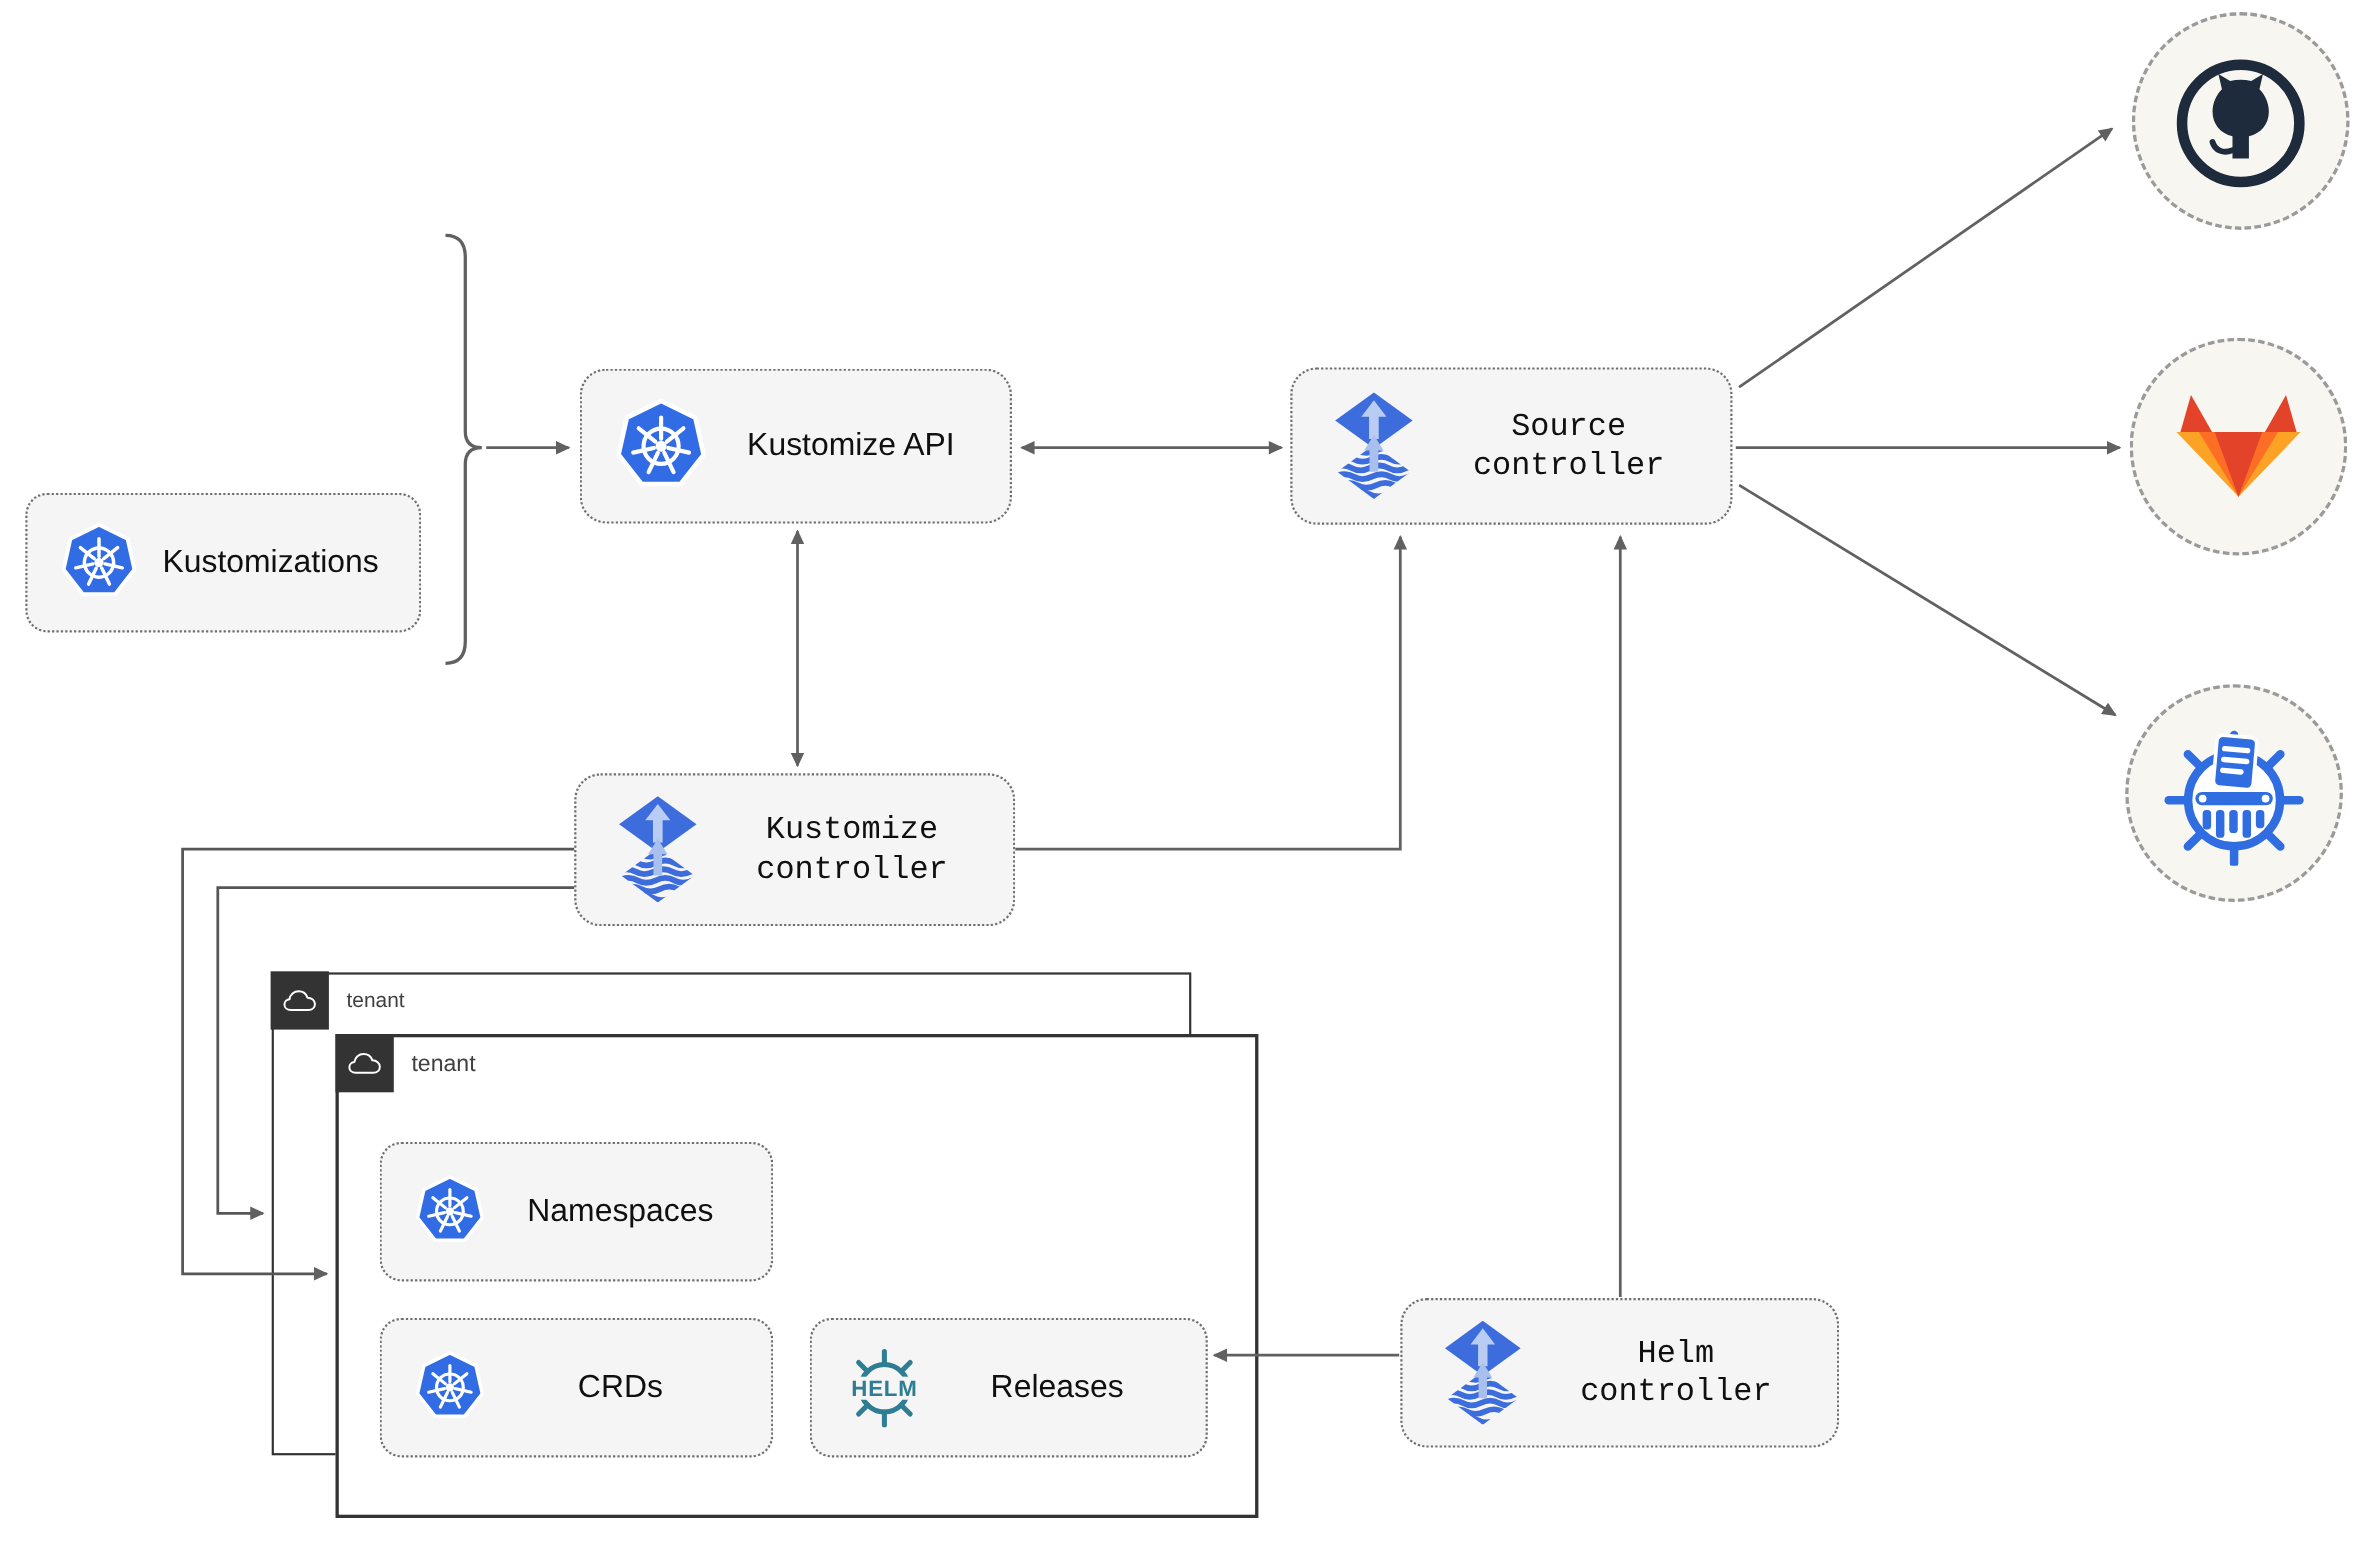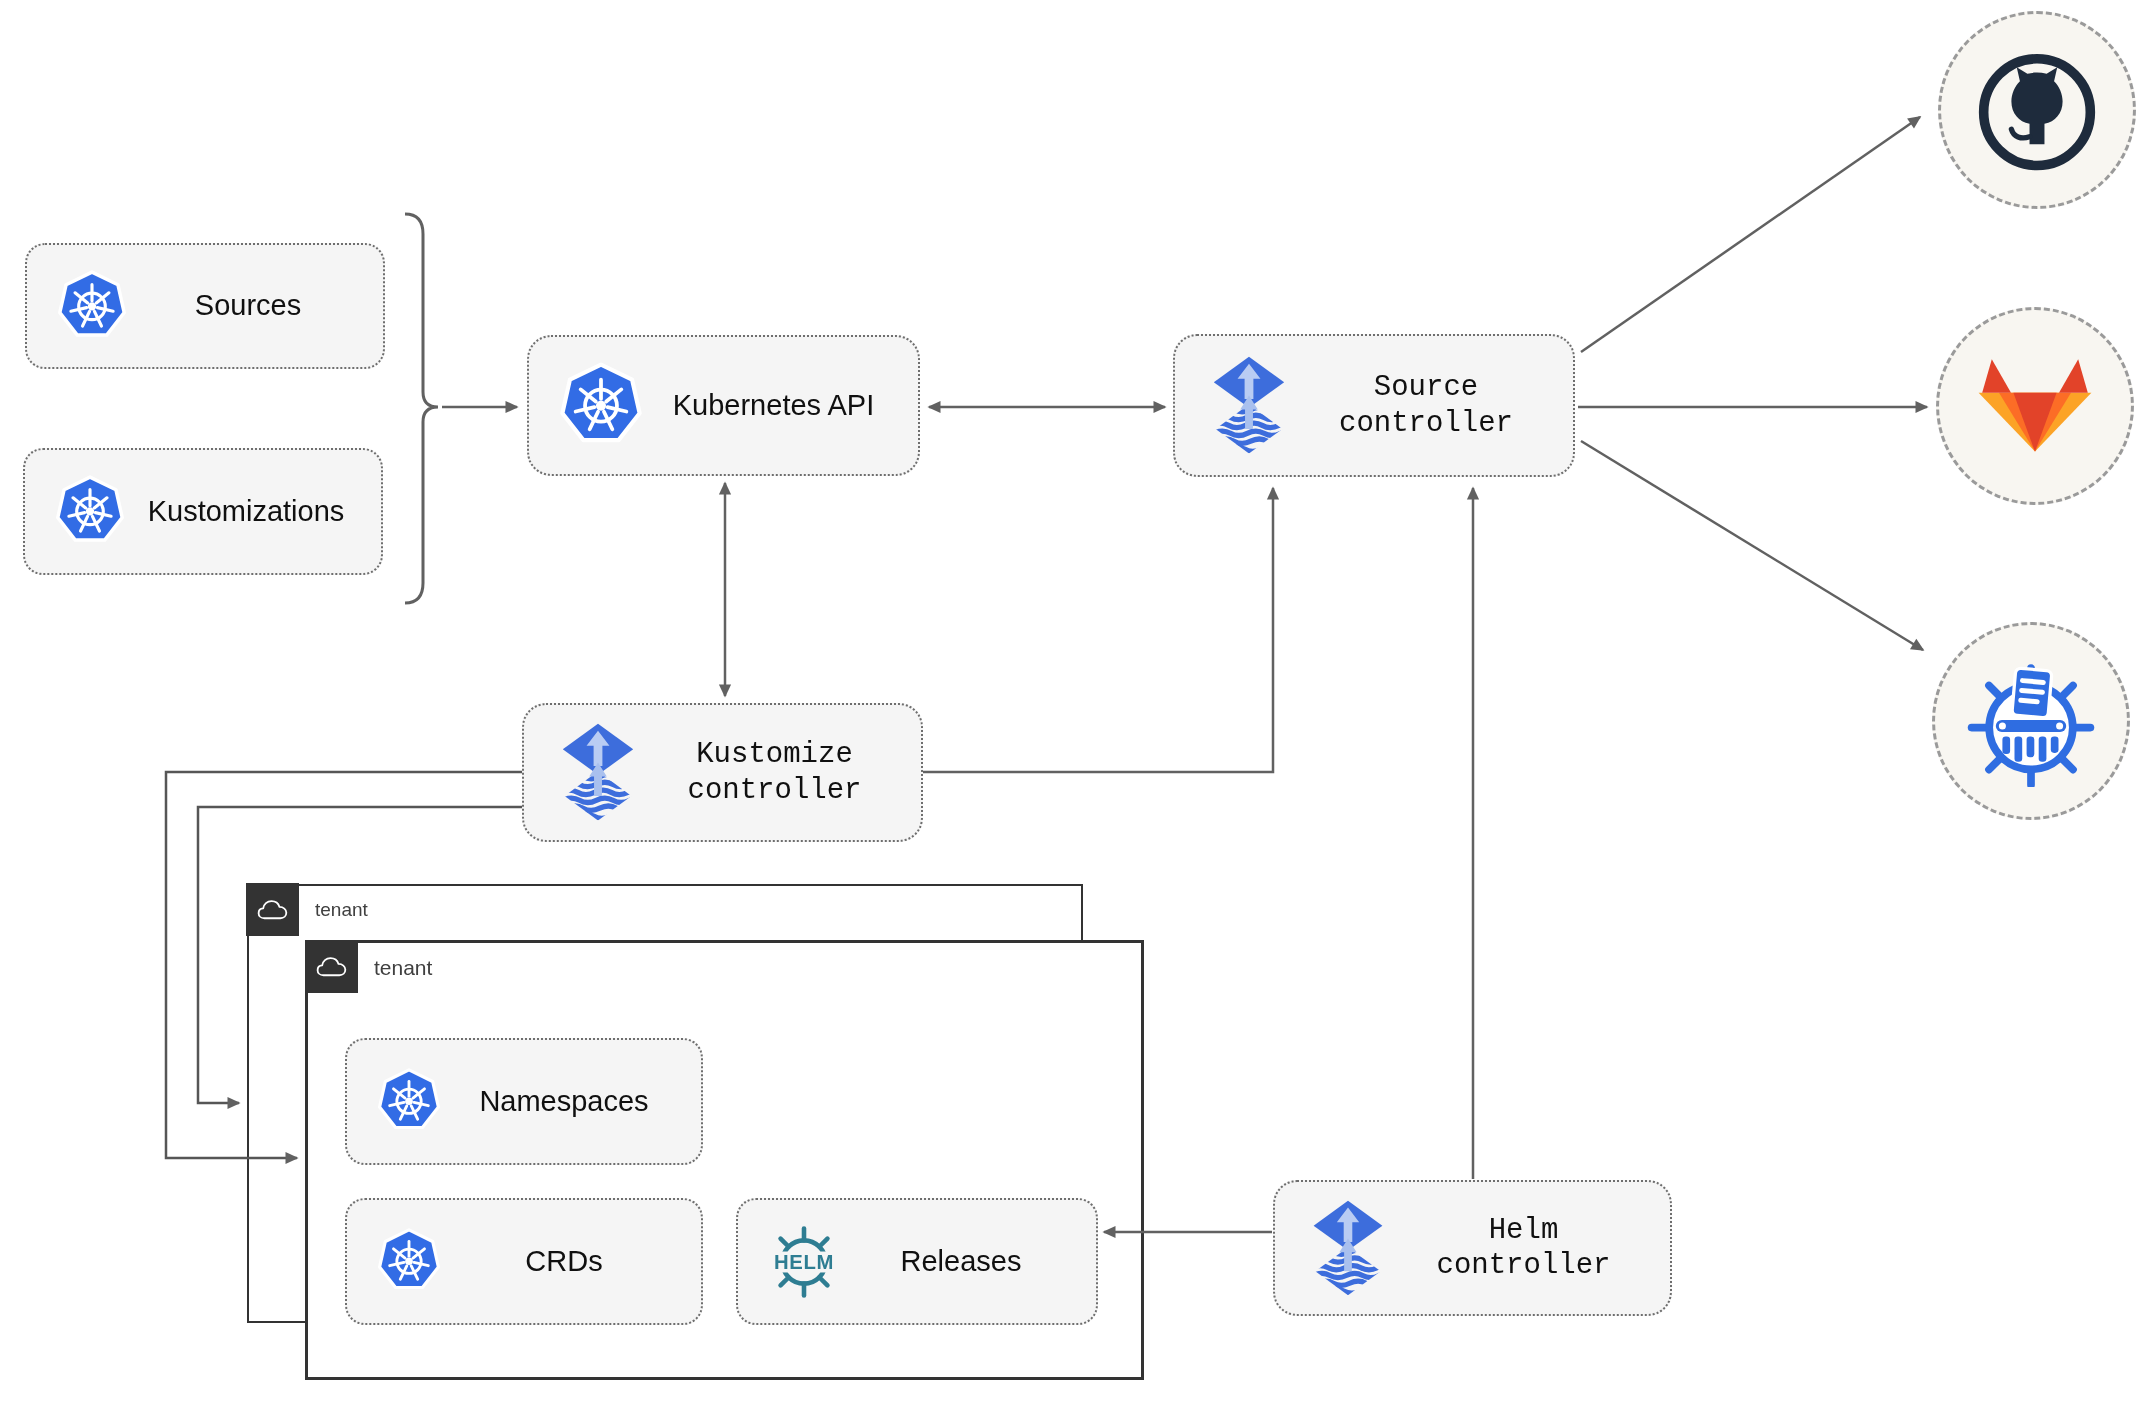--- a/index.html
+++ b/index.html
@@ -174,45 +174,37 @@
     <div class="pill" style="left:428px;top:255px;width:362px;height:127px;">
       <span class="icon-wrap">
         <svg viewBox="0 0 110 110" width="72">
             <use href="#helm-def"></use>
           </svg>
         </span>
       <span class="node-label">Releases</span>
     </div>
   </div>
 
-  <div class="pill" style="left:25px;top:243px;width:360px;height:126px;">
+
+  <div class="pill" style="left:23px;top:448px;width:360px;height:127px;">
     <span class="icon-wrap">
       <svg viewBox="0 0 100 104" width="70">
           <use href="#k8s-def"></use>
         </svg>
       </span>
-    <span class="node-label">Sources</span>
-  </div>
-
-  <div class="pill" style="left:23px;top:448px;width:360px;height:127px;">
-    <span class="icon-wrap">
-      <svg viewBox="0 0 100 104" width="70">
-          <use href="#k8s-def"></use>
-        </svg>
-      </span>
     <span class="node-label">Kustomizations</span>
   </div>
 
   <div class="pill" style="left:527px;top:335px;width:393px;height:141px;border-radius:24px;">
     <span class="icon-wrap">
       <svg viewBox="0 0 100 104" width="84">
           <use href="#k8s-def"></use>
         </svg>
       </span>
-    <span class="node-label">Kubernetes API</span>
+    <span class="node-label">Kustomize API</span>
   </div>
 
   <div class="pill" style="left:1173px;top:334px;width:402px;height:143px;border-radius:24px;">
     <span class="icon-wrap">
       <svg viewBox="0 0 100 114" width="88">
           <use href="#flux-def"></use>
         </svg>
       </span>
     <span class="node-label wrap">Source controller</span>
   </div>

